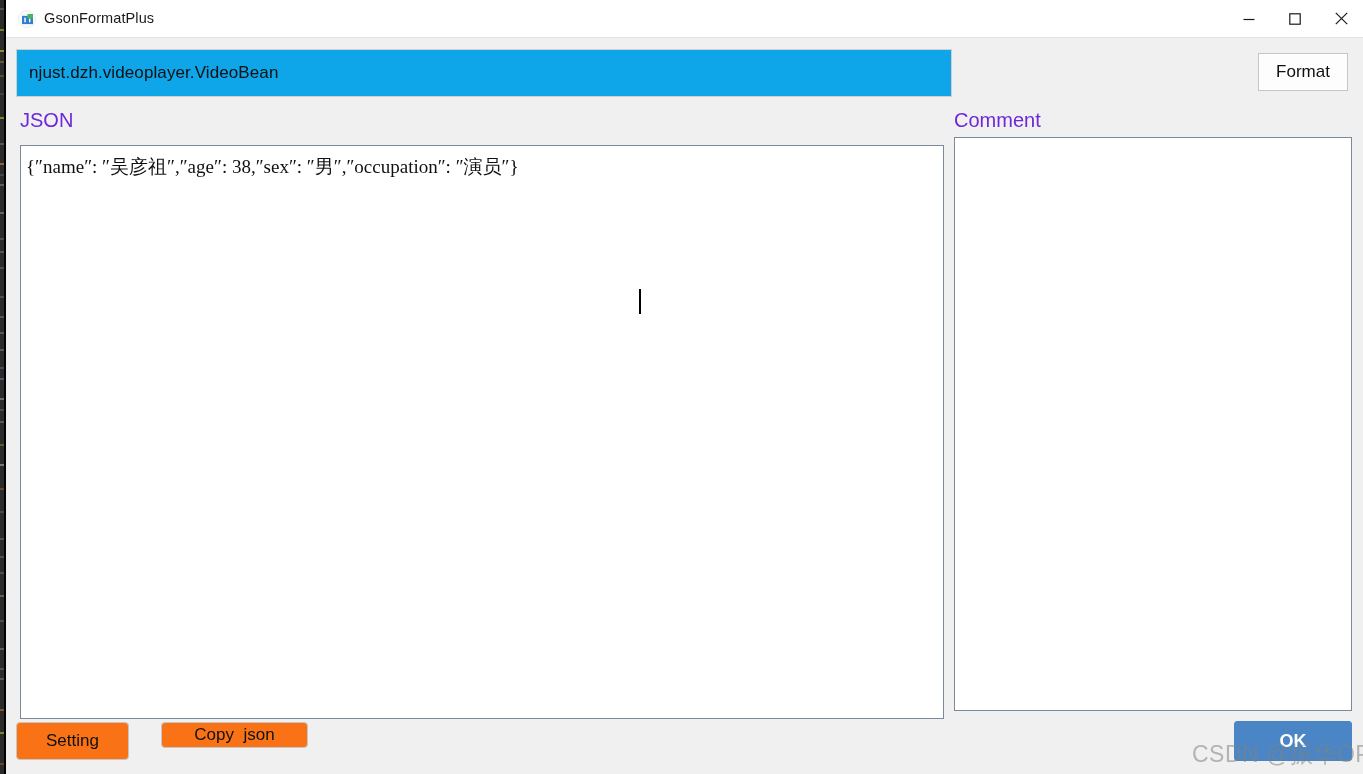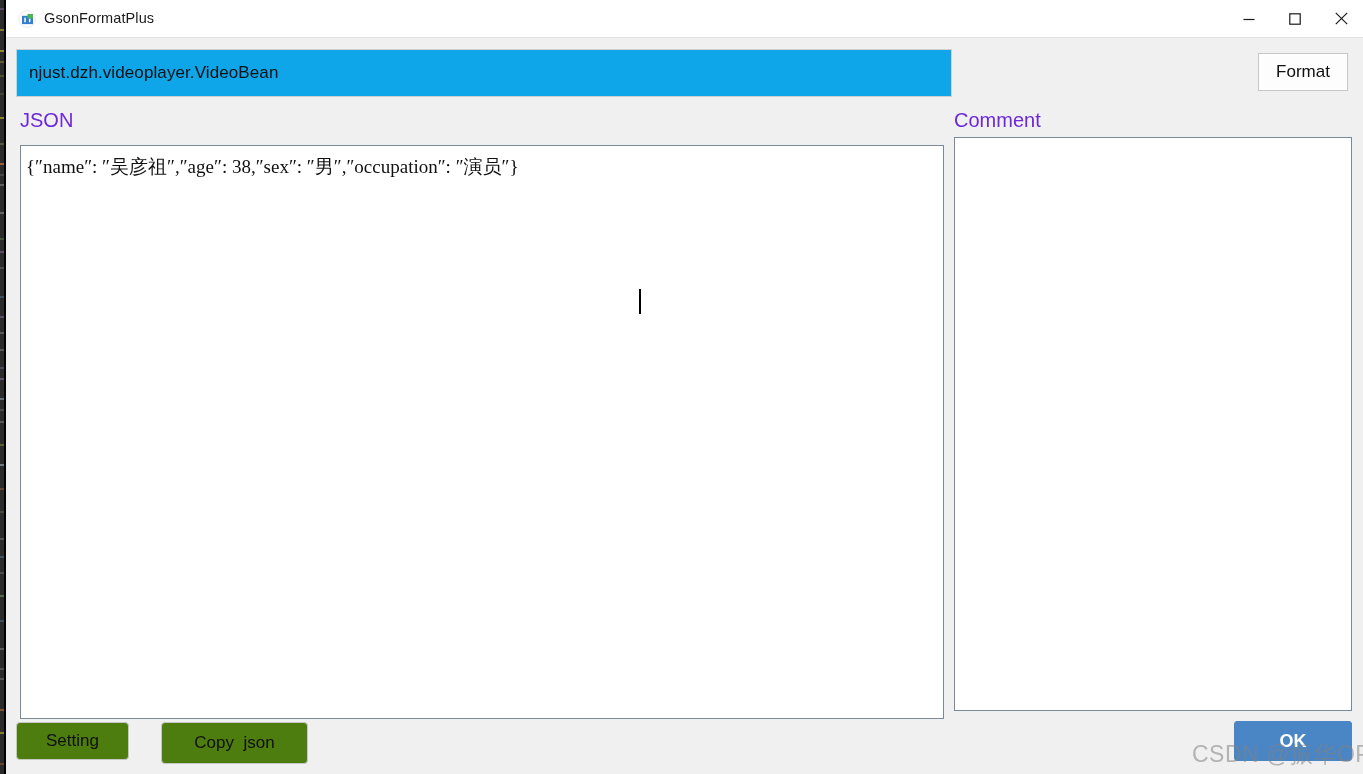--- a/index.html
+++ b/index.html
@@ -163,34 +163,34 @@
     position: absolute;
     left: 618px; top: 143px;
     width: 2px;
     height: 25px;
     background: #000000;
   }
 
   
   .btn {
     position: absolute;
-    background: #4d7c0f;
+    background: #f97316;
     border: 1px solid #c6c6c6;
     border-radius: 4px;
     box-sizing: border-box;
     display: flex;
     align-items: center;
     justify-content: center;
     font-size: 17px;
     color: #101010;
     cursor: pointer;
     white-space: pre;
   }
   #btn-setting      { left: 10px;   top: 722px; width: 113px; height: 38px; }
-  #btn-copy-json    { left: 155px;  top: 722px; width: 147px; height: 42px; }
+  #btn-copy-json    { left: 155px;  top: 722px; width: 147px; height: 26px; }
   #btn-copy-comment { left: 322px;  top: 722px; width: 196px; height: 38px; }
   #btn-cancel       { left: 1095px; top: 722px; width: 113px; height: 38px; }
   #btn-ok {
     position: absolute;
     left: 1228px; top: 721px;
     width: 118px; height: 40px;
     background: #4a86c5;
     border: 1px solid #4a86c5;
     border-radius: 3px;
     box-sizing: border-box;

